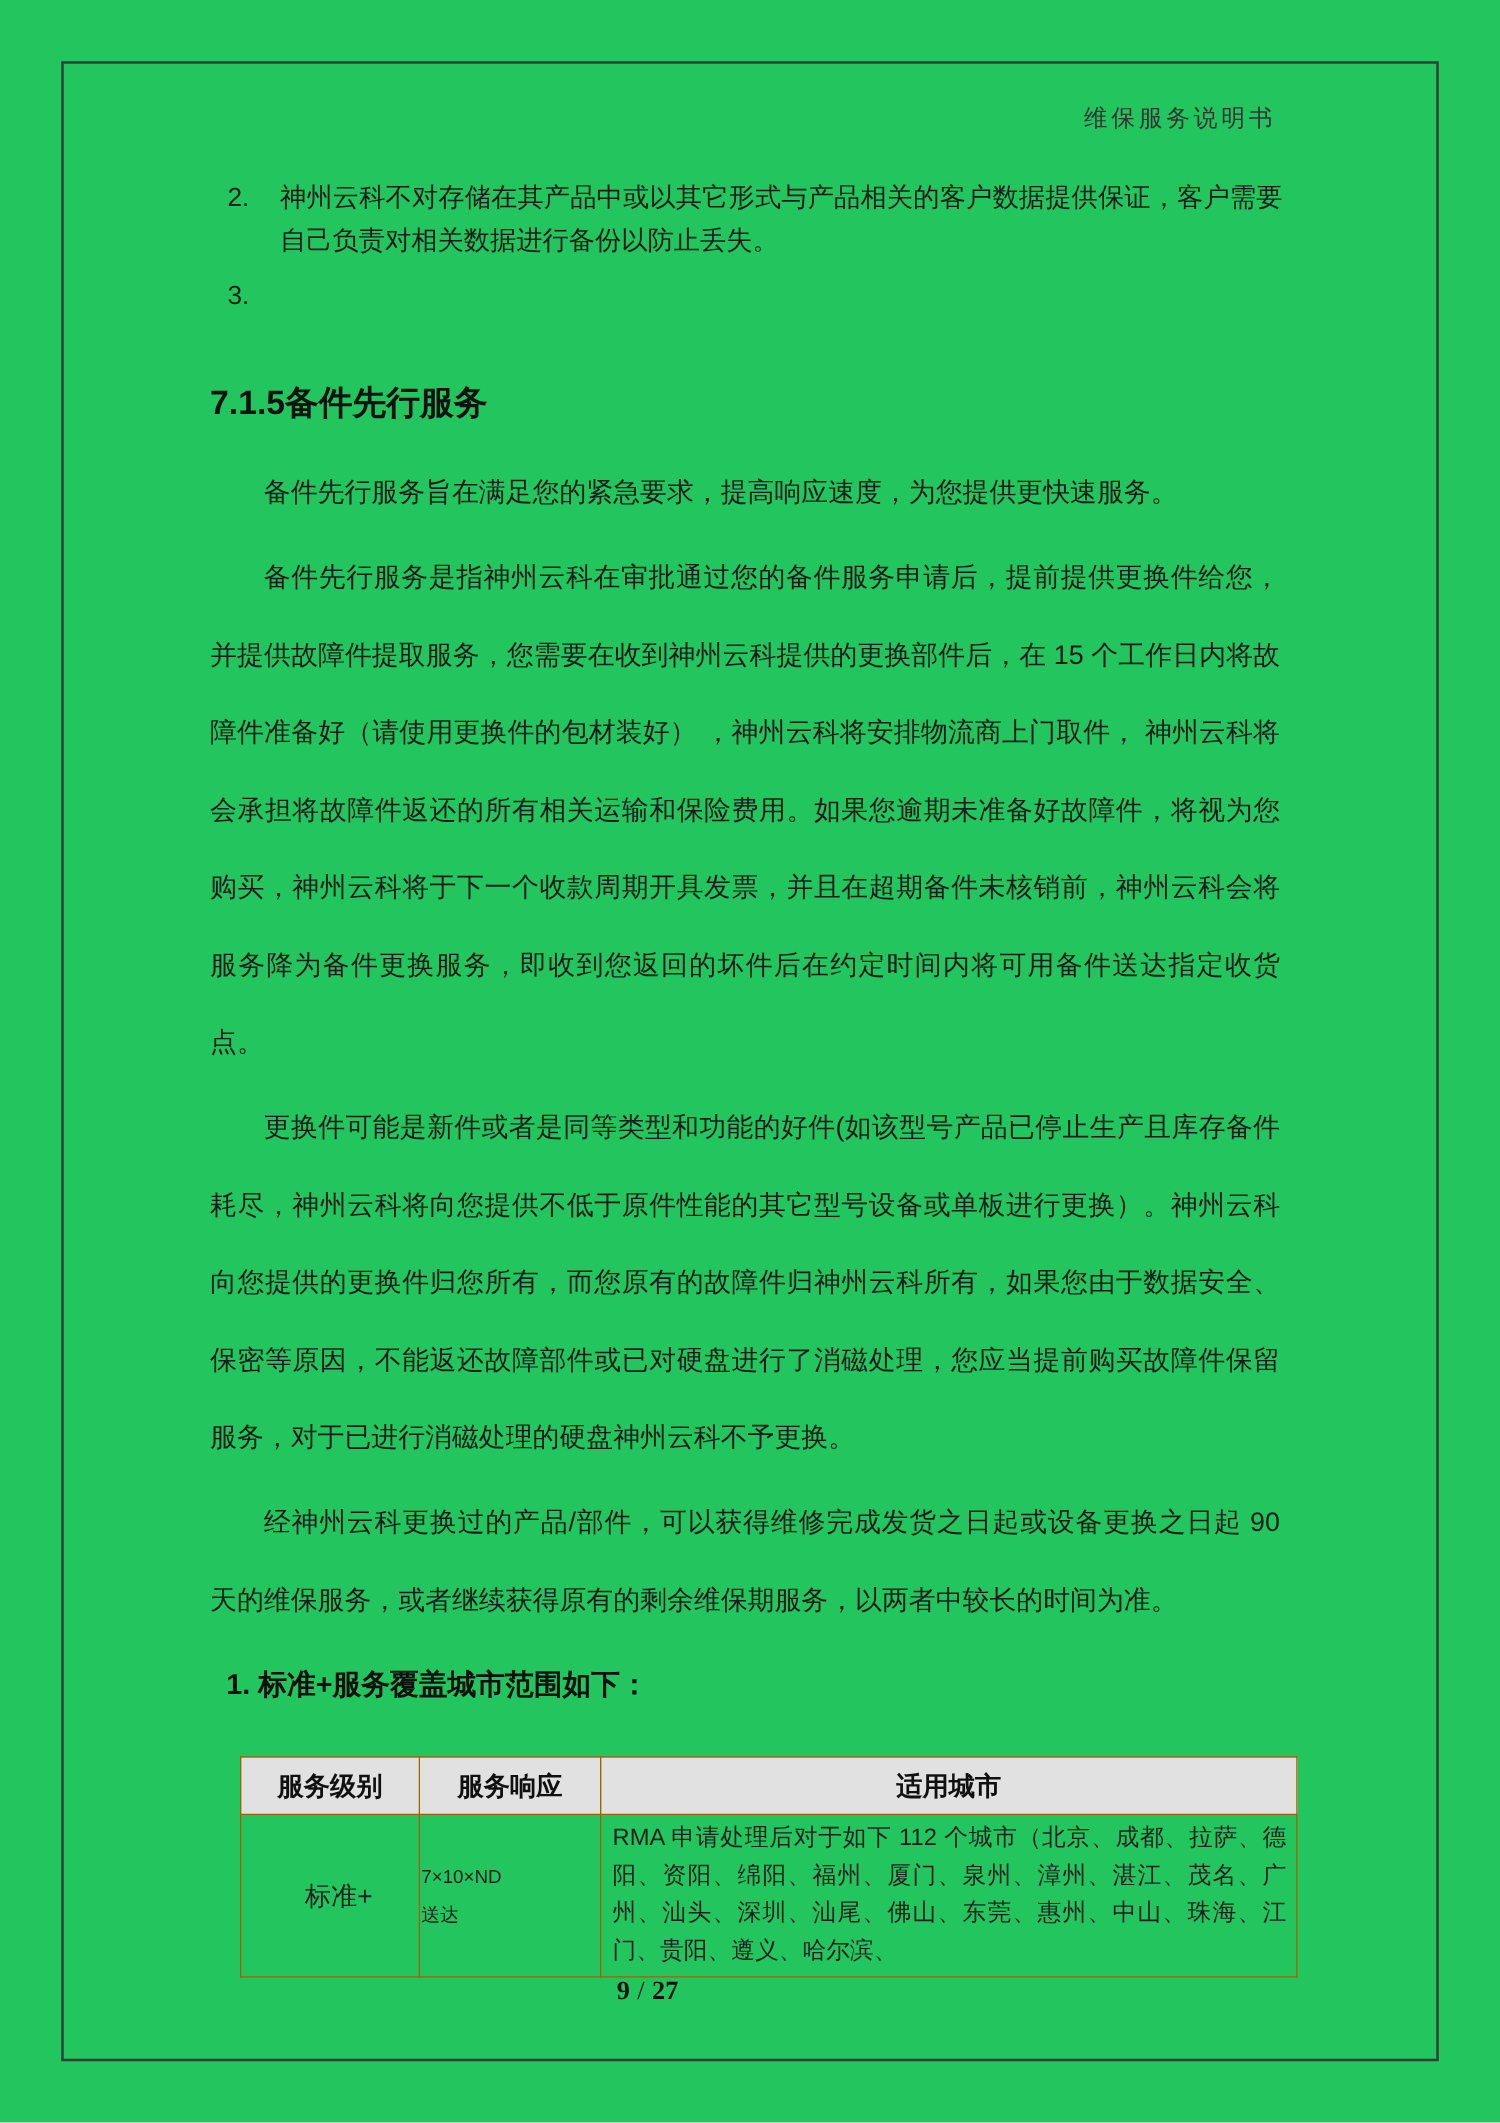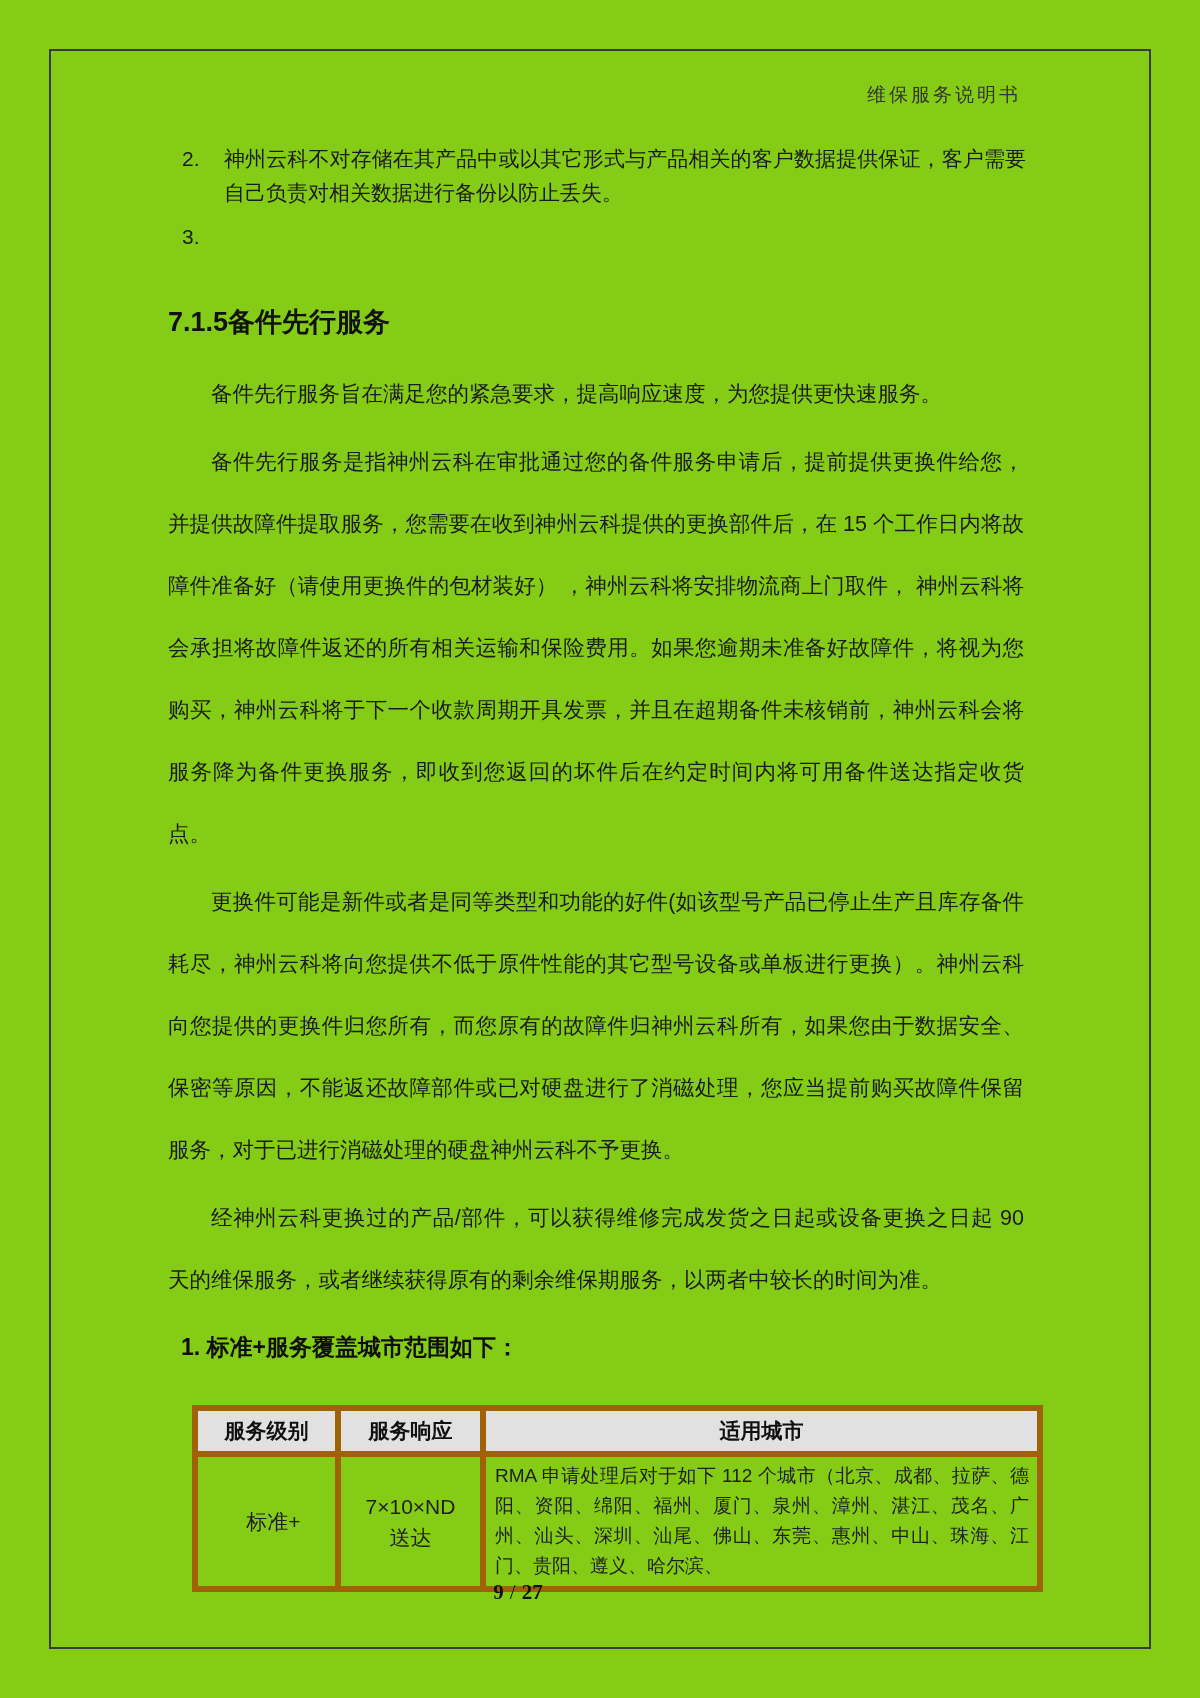--- a/index.html
+++ b/index.html
@@ -1,17 +1,17 @@
 <!DOCTYPE html>
 <html><head>
 <meta charset="utf-8">
 <style>
   html,body { margin:0; padding:0; background:#ffffff; }
   .page {
-    position:relative; width:1200px; height:1698px; background:#84cc16;
+    position:relative; width:1200px; height:1698px; background:#22c55e;
     font-family:"Liberation Sans", sans-serif; color:#1f1f1f; overflow:hidden;
   }
   .frame {
     position:absolute; left:49px; top:49px; width:1102px; height:1600px;
     border:2px solid #3a3a3a; box-sizing:border-box;
   }
   .doc-header {
     position:absolute; top:82px; left:0; width:1021px; text-align:right;
     font-family:"Liberation Serif", serif; font-size:19px; letter-spacing:3px; color:#333333;
   }
@@ -32,28 +32,28 @@
     margin:0 0 6px 0; color:#1b1b1b;
   }
   .sub-heading {
     position:absolute; left:181px; top:1332px; font-size:23px; font-weight:bold;
     color:#0f0f0f; line-height:30px;
   }
   .svc-table {
     position:absolute; left:192px; top:1405px; width:845px;
     border-collapse:collapse; table-layout:fixed;
   }
-  .svc-table th, .svc-table td { border:6px solid #a16207; box-sizing:border-box; }
+  .svc-table th, .svc-table td { border:1px solid #a16207; box-sizing:border-box; }
   .svc-table th {
     background:#e1e1e1; height:46px; font-size:21px; font-weight:bold;
     text-align:center; color:#101010; padding:0;
   }
   .svc-table td { height:97px; }
   .cell-level { text-align:center; vertical-align:middle; font-size:21px;padding-left:15px; }
-  .cell-resp  { text-align:center; vertical-align:middle; font-size:21px; line-height:31px; }
+  .cell-resp  { vertical-align:middle; font-size:15px; line-height:31px; }
   .cell-cities {
     vertical-align:top; font-size:19px; line-height:30px; text-align:justify;
     padding:4px 8px 5px 9px;
   }
   .page-footer {
     position:absolute; top:1580px; left:0; width:1036px; text-align:center;
     font-family:"Liberation Serif", serif; font-size:21px; color:#111111;
   }
   .page-footer .num { font-weight:bold; }
   .page-footer .sep { font-weight:normal; padding:0 6px; }

